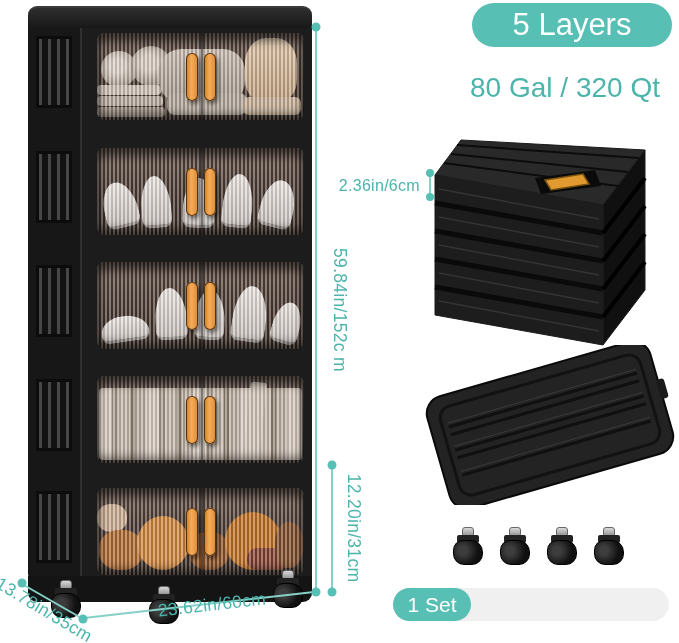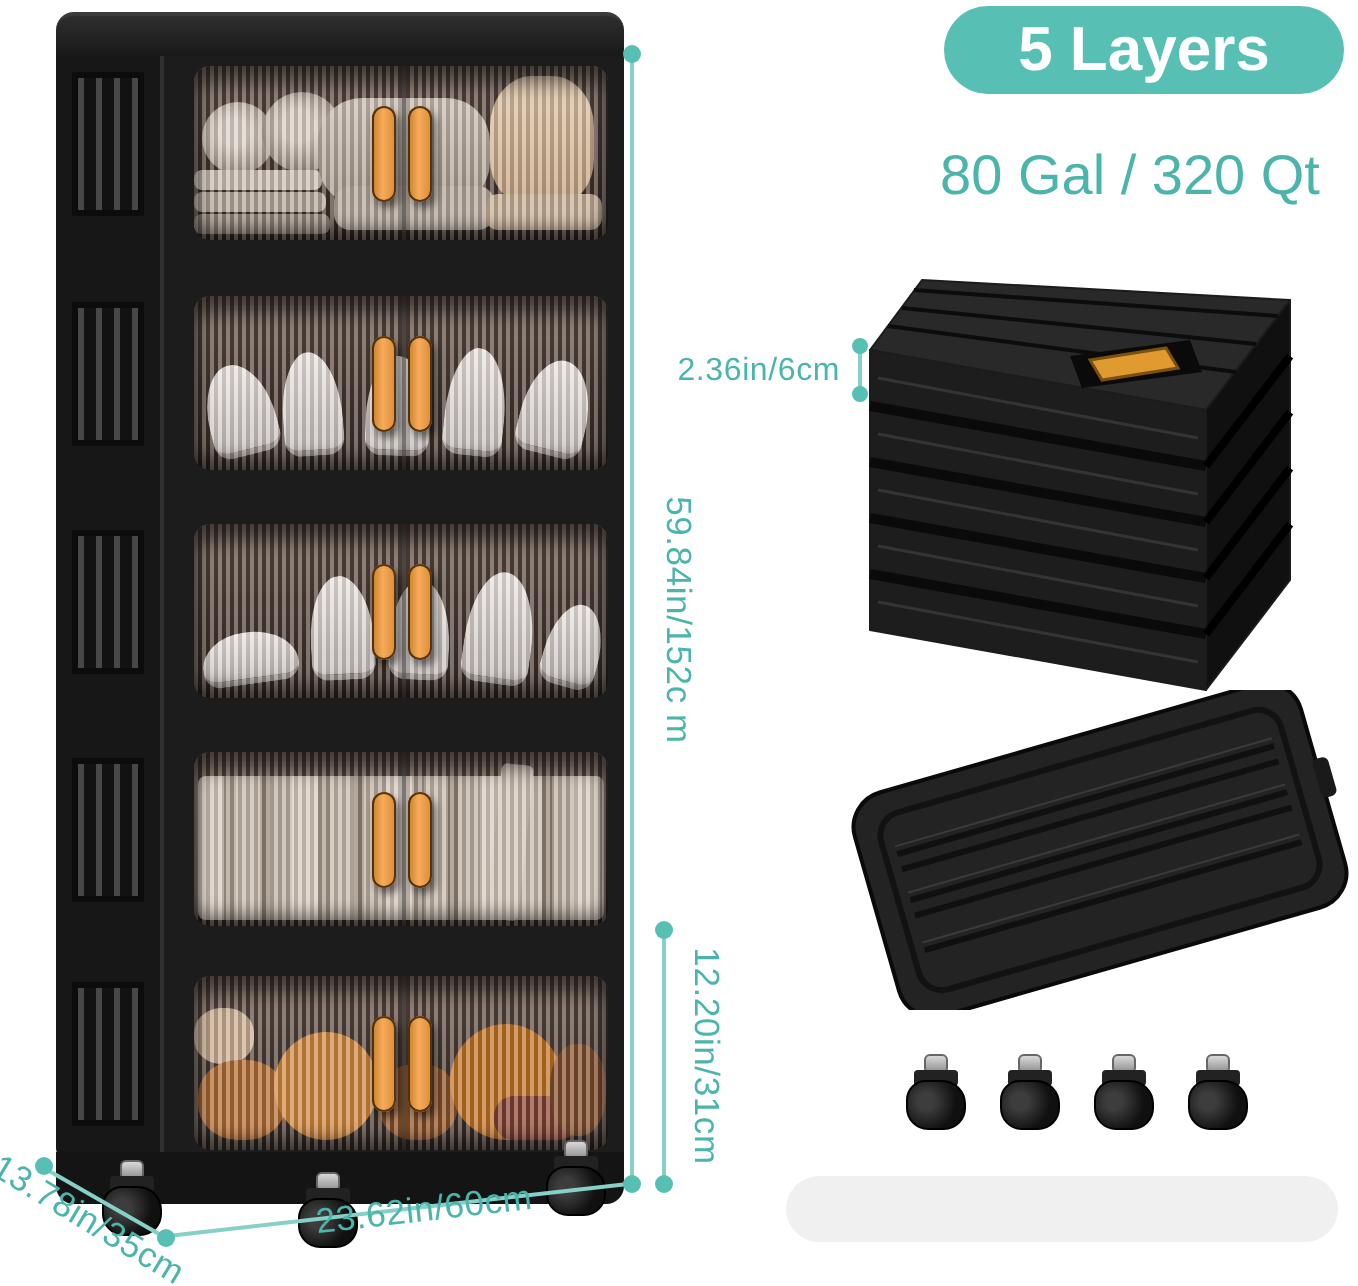--- a/index.html
+++ b/index.html
@@ -43,21 +43,21 @@
   .caster .tire{left:3px;top:13px;width:30px;height:25px;border-radius:10px 12px 11px 11px;
         background:radial-gradient(circle at 32% 42%, #3d3d3d 18%, #101010 65%);border:1px solid #000;}
 
   
   .dims{left:0;top:0;pointer-events:none;z-index:5;}
   .dim-label{z-index:6;color:var(--teal-text);font-size:17.5px;white-space:nowrap;letter-spacing:.3px;}
   .rot90{transform:translate(-50%,-50%) rotate(90deg);}
 
   
   .badge{left:472px;top:3px;width:200px;height:44px;background:var(--teal);border-radius:22px;
-         color:#fff;font-size:31px;font-weight:bold;display:flex;align-items:center;justify-content:center;}
+         color:#fff;font-size:31px;font-weight:normal;display:flex;align-items:center;justify-content:center;}
   .capacity{left:433px;top:72px;width:264px;text-align:center;color:var(--teal-text);font-size:28px;}
   .wheel-pill{left:393px;top:588px;width:276px;height:33px;background:#f0f0f0;border-radius:17px;
         display:flex;align-items:center;z-index:4;}
   .wheel-pill .wlabel{position:static;flex:1;text-align:center;color:var(--teal-text);font-size:21px;}
   .wheel-pill .wbadge{position:static;width:78px;height:33px;background:var(--teal);border-radius:17px;
         color:#fff;font-size:21px;display:flex;align-items:center;justify-content:center;}
 </style>
 </head>
 <body>
 
@@ -286,15 +286,16 @@
       <i class="fork"></i>
       <i class="tire"></i>
     </div>
   <div class="caster" style="left:591px;top:527px">
       <i class="stem"></i>
       <i class="fork"></i>
       <i class="tire"></i>
     </div>
 
   <div class="wheel-pill">
+    <span class="wbadge">1 Set</span>
   </div>
 
 </div>
 
 </body></html>

